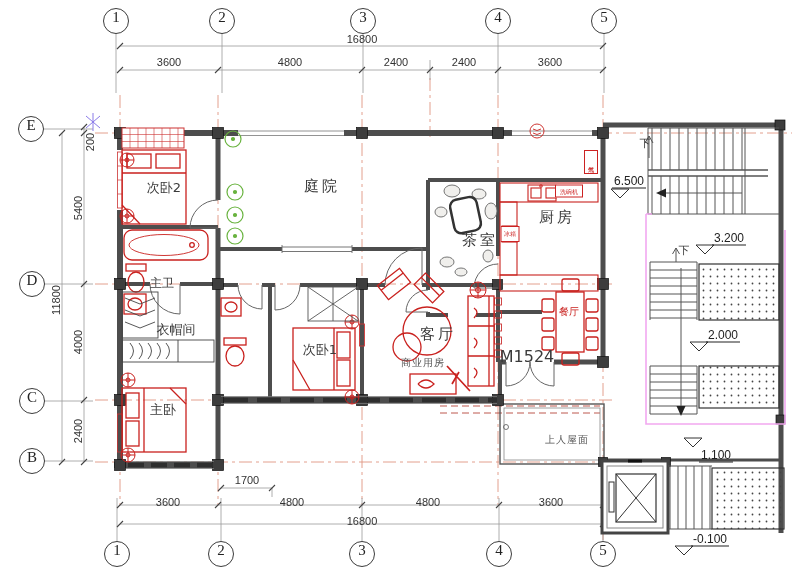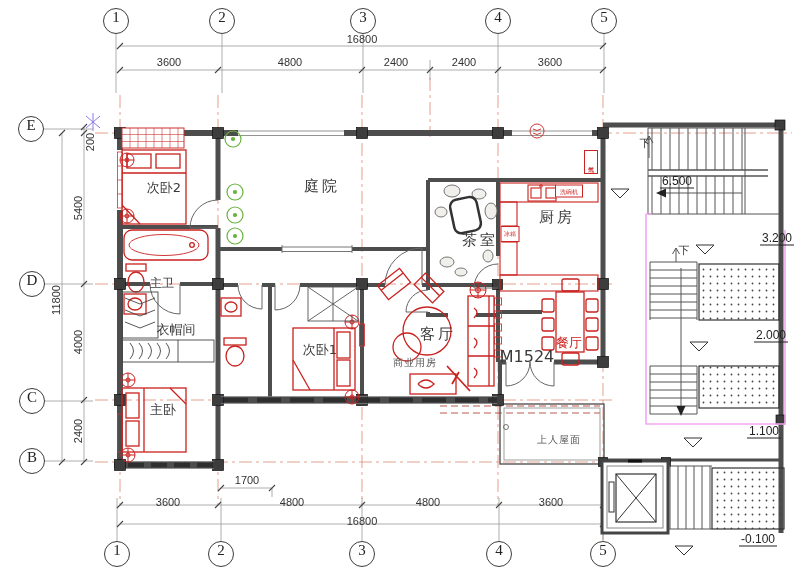--- a/index.html
+++ b/index.html
@@ -7,27 +7,27 @@
         font-family:"DejaVu Sans",sans-serif;}
   #plan svg{position:absolute;left:0;top:0;z-index:1;}
   .t{position:absolute;transform:translate(-50%,-50%);font:13px "DejaVu Sans",sans-serif;
      color:#3a3a3a;white-space:nowrap;z-index:3;}
   .big{font-size:15px;letter-spacing:3px;}
   .dim{font:11px "Liberation Sans",sans-serif;color:#333;letter-spacing:0;}
   .rot{transform:translate(-50%,-50%) rotate(-90deg);}
   .bub{position:absolute;width:24px;height:24px;border:1.3px solid #3c3c3c;border-radius:50%;
        background:#fff;text-align:center;line-height:24px;font:15px "Liberation Serif",serif;
        color:#222;transform:translate(-50%,-50%);z-index:3;}
-  .lvl{font:12px "Liberation Sans",sans-serif;border-bottom:1.2px solid #222;padding:0 2px 0 2px;color:#222;margin-left:48px;}
+  .lvl{font:12px "Liberation Sans",sans-serif;border-bottom:1.2px solid #222;padding:0 2px 0 2px;color:#222;}
   .tag{position:absolute;border:1px solid #cc2222;color:#cc2222;background:#fff;
        font:6px "DejaVu Sans",sans-serif;display:flex;align-items:center;justify-content:center;
        transform:translate(-50%,-50%);z-index:3;line-height:1;}
   .vtag{writing-mode:vertical-rl;}
-  .small{font-size:10px;color:#555;letter-spacing:1px;}
-  .tiny{font-size:13px;margin-top:31px;}
+  .small{font-size:10px;color:#555;letter-spacing:1px;margin-left:8px;}
+  .tiny{font-size:10px;}
   .red{color:#c9211e;}
 </style>
 </head>
 <body>
 
 <div id="plan">
 <svg width="800" height="571" viewBox="0 0 800 571">
   <defs>
     <pattern id="dots" width="7" height="7" patternUnits="userSpaceOnUse">
       <circle cx="3.5" cy="3.5" r="0.9" fill="#444"></circle>
@@ -377,18 +377,18 @@
   <div class="t tiny red" style="left:569px;top:312px">餐厅</div>
   <div class="t" style="left:163px;top:410px">主卧</div>
   <div class="t small" style="left:559px;top:440px">上人屋面</div>
 
   <div class="t" style="left:527px;top:356px;font-size:16px">M1524</div>
   <div class="t" style="left:645px;top:143px;font-size:11px">下</div>
   <div class="t" style="left:684px;top:250px;font-size:11px">下</div>
   <div class="t lvl" style="left:629px;top:181px">6.500</div>
   <div class="t lvl" style="left:729px;top:238px">3.200</div>
   <div class="t lvl" style="left:723px;top:335px">2.000</div>
-  <div class="t lvl" style="left:716px;top:431px">1.100</div>
+  <div class="t lvl" style="left:716px;top:455px">1.100</div>
   <div class="t lvl" style="left:710px;top:539px">-0.100</div>
   <div class="tag" style="left:569px;top:191px;width:26px;height:11px">洗碗机</div>
   <div class="tag" style="left:510px;top:234px;width:17px;height:14px">冰箱</div>
   <div class="tag vtag" style="left:591px;top:162px;width:12px;height:22px">燃气</div>
 </div>
 
 </body></html>

